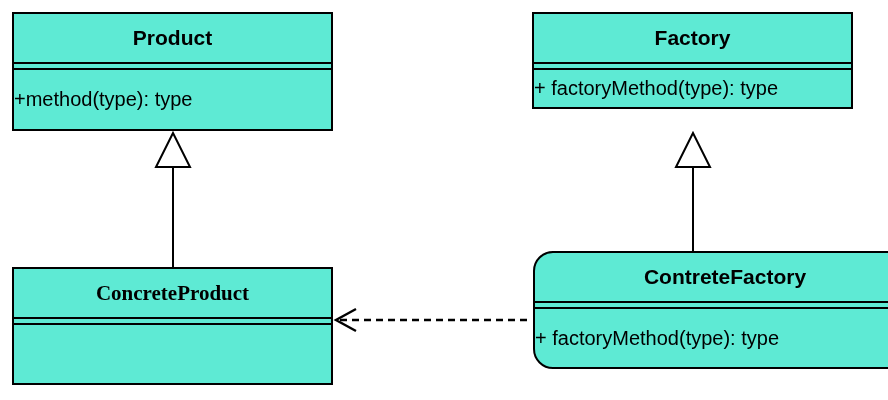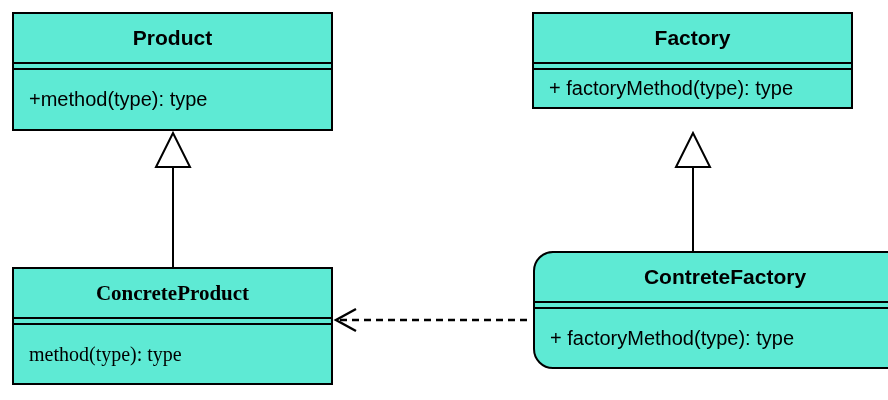--- a/index.html
+++ b/index.html
@@ -49,21 +49,20 @@
   .uml-attrs {
     box-sizing: border-box;
     height: 8px;
     border-top: 2px solid #000000;
     border-bottom: 2px solid #000000;
   }
   .uml-methods {
     flex: 1;
     display: flex;
     align-items: center;
-    padding-left: 15px;
     font-size: 20px;
     white-space: nowrap;
   }
 </style>
 </head>
 <body>
 
 <div class="diagram">
 
   <svg class="connectors" viewBox="0 0 888 400" xmlns="http://www.w3.org/2000/svg">
@@ -96,23 +95,20 @@
     <div class="uml-title">Factory</div>
     <div class="uml-attrs"></div>
     <div class="uml-methods">
       <span>+ factoryMethod(type): type</span>
     </div>
   </div>
 
   <div class="uml-class pos-concrete-product">
     <div class="uml-title">ConcreteProduct</div>
     <div class="uml-attrs"></div>
-    <div class="uml-methods">
-      <span>method(type): type</span>
-    </div>
   </div>
 
   <div class="uml-class pos-contrete-factory">
     <div class="uml-title">ContreteFactory</div>
     <div class="uml-attrs"></div>
     <div class="uml-methods">
       <span>+ factoryMethod(type): type</span>
     </div>
   </div>
 

